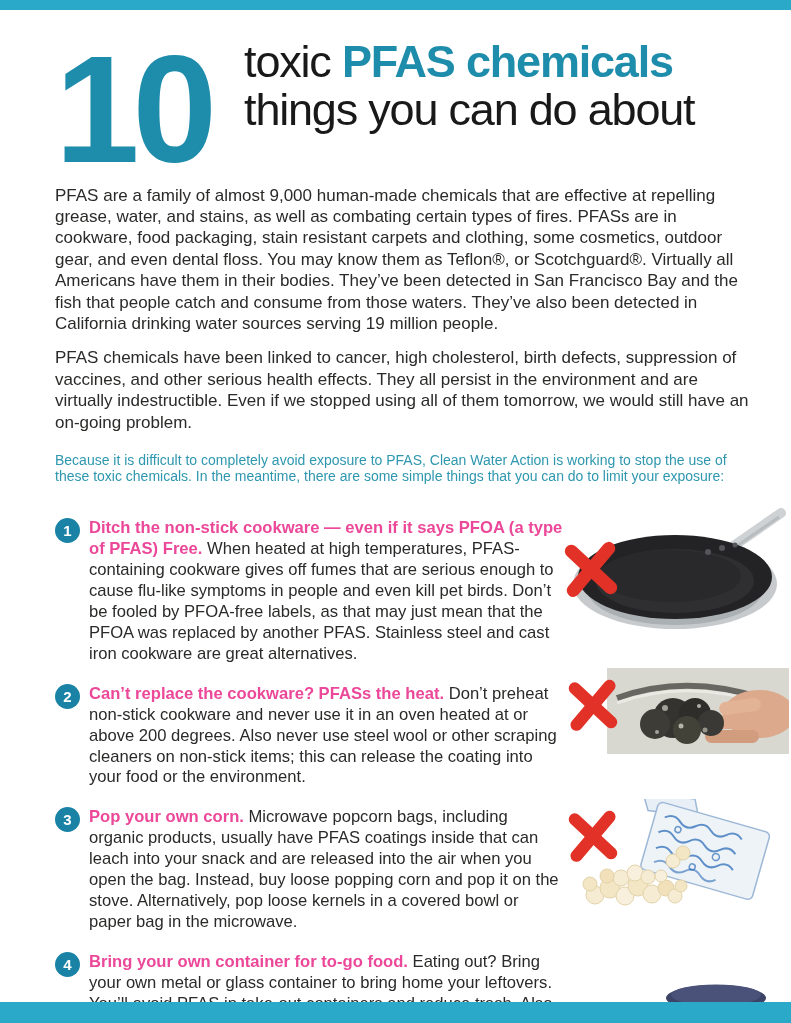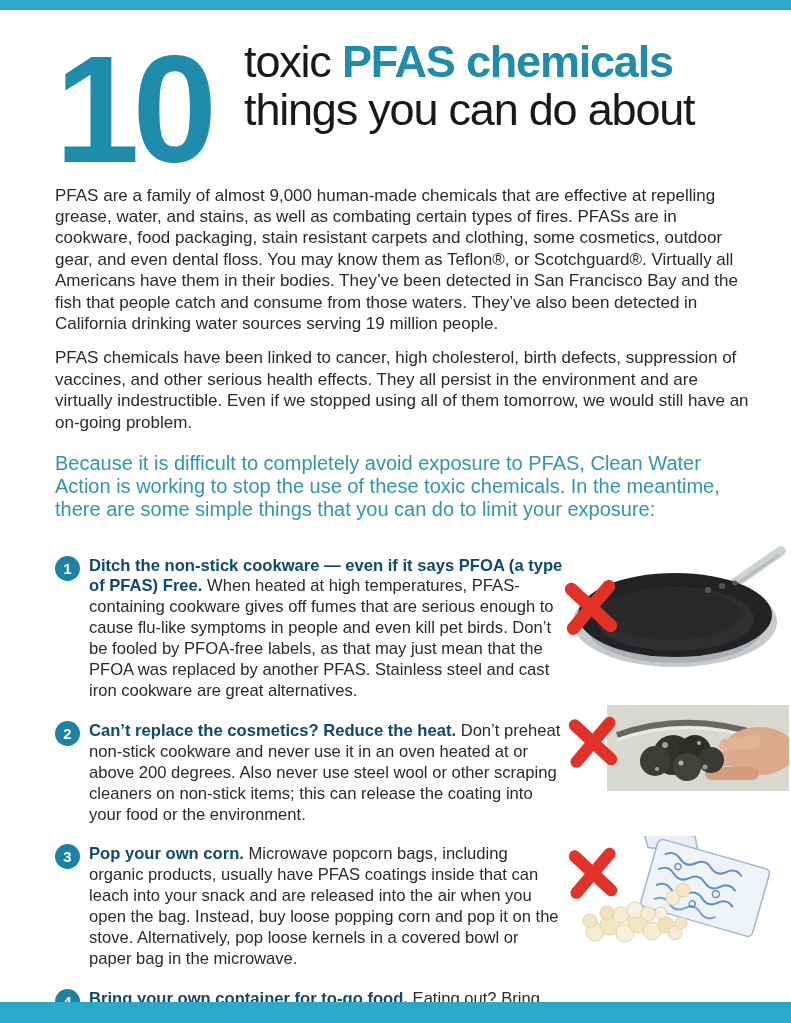--- a/index.html
+++ b/index.html
@@ -31,34 +31,34 @@
   }
   .title-line .highlight { font-weight: 700; color: #1e8cab; }
 
   
   .intro p {
     width: 696px; margin: 0 0 13px 0;
     font-size: 17px; line-height: 1.26; color: #2b2a29;
   }
   .callout {
     width: 700px; margin: 19px 0 34px 0;
-    font-size: 20px; line-height: 1.16; color: #2e97af;
+    font-size: 14px; line-height: 1.16; color: #2e97af;
   }
 
   
   .tip { display: flex; width: 736px; margin-bottom: 19px; }
   .tip-text { display: flex; width: 512px; flex: 0 0 512px; }
   .badge {
     flex: 0 0 25px; width: 25px; height: 25px; border-radius: 50%;
     background: #1a83a5; color: #fff; font-weight: 700; font-size: 15px;
     display: flex; align-items: center; justify-content: center;
     margin-right: 9px; margin-top: 0px;
   }
   .tip-copy { width: 474px; font-size: 16.6px; line-height: 1.26; }
-  .tip-copy .lead { font-weight: 700; color: #0c4a6e; }
+  .tip-copy .lead { font-weight: 700; color: #ec4899; }
   .tip-figure { position: relative; width: 224px; flex: 0 0 224px; }
   .marker { position: absolute; z-index: 2; }
 
   svg { display: block; }
 </style>
 </head>
 <body>
 
 <div class="edge-bar top"></div>
 
@@ -100,21 +100,21 @@
       <svg class="marker" style="left:-4px;top:20px;" width="56" height="60" viewBox="0 0 60 62">
         <path d="M9 13 L51 52" stroke="#e23227" stroke-width="14" stroke-linecap="round" fill="none"></path>
         <path d="M49 10 L11 55" stroke="#e23227" stroke-width="14" stroke-linecap="round" fill="none"></path>
       </svg>
     </div>
   </div>
 
   <div class="tip">
     <div class="tip-text">
       <div class="badge">2</div>
-      <div class="tip-copy"><span class="lead">Can’t replace the cosmetics? Reduce the heat.</span> <span>Don’t preheat non-stick cookware and never use it in an oven heated at or above 200 degrees. Also never use steel wool or other scraping cleaners on non-stick items; this can release the coating into your food or the environment.</span></div>
+      <div class="tip-copy"><span class="lead">Can’t replace the cookware? PFASs the heat.</span> <span>Don’t preheat non-stick cookware and never use it in an oven heated at or above 200 degrees. Also never use steel wool or other scraping cleaners on non-stick items; this can release the coating into your food or the environment.</span></div>
     </div>
     <div class="tip-figure" style="height:92px;">
       <svg width="182" height="86" viewBox="0 0 182 86" style="position:absolute;top:-16px;left:40px;">
         <rect width="182" height="86" fill="#d8d8d0"></rect>
         <path d="M10 30 Q88 2 176 38" stroke="#55544e" stroke-width="6" fill="none" opacity="0.85"></path>
         <path d="M10 35 Q88 7 176 43" stroke="#efefe9" stroke-width="3" fill="none" opacity="0.8"></path>
         <ellipse cx="152" cy="46" rx="36" ry="24" fill="#dca98c"></ellipse>
         <rect x="102" y="47" width="50" height="14" rx="7" fill="#dca98c"></rect>
         <rect x="98" y="62" width="54" height="13" rx="6.5" fill="#d29c7e"></rect>
         <rect x="112" y="32" width="42" height="13" rx="6.5" fill="#e3b396" transform="rotate(-8 133 38)"></rect>

